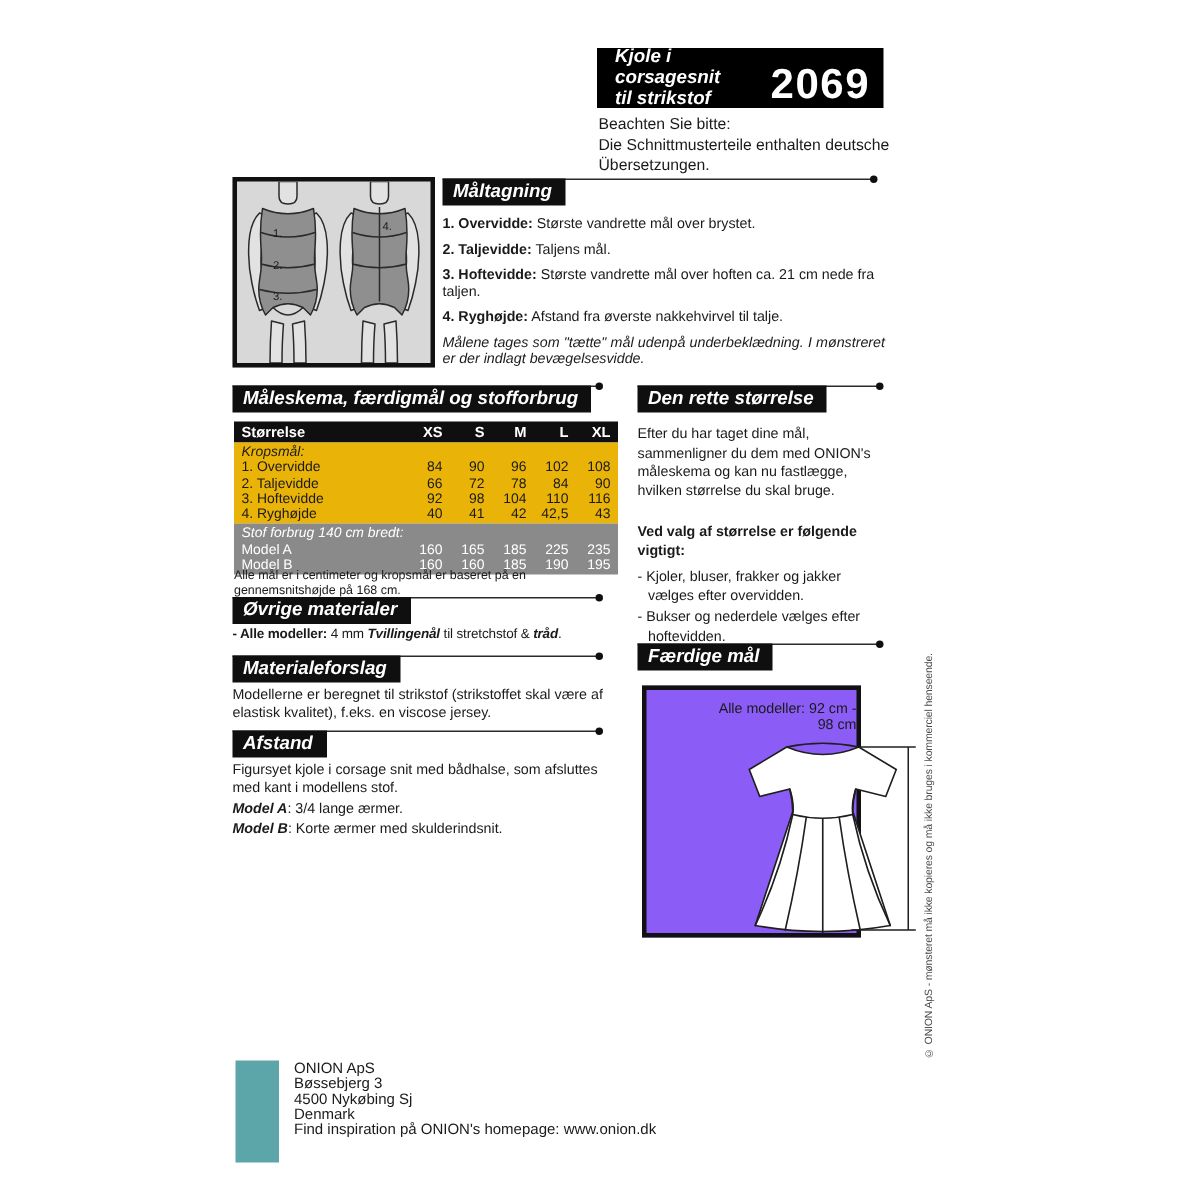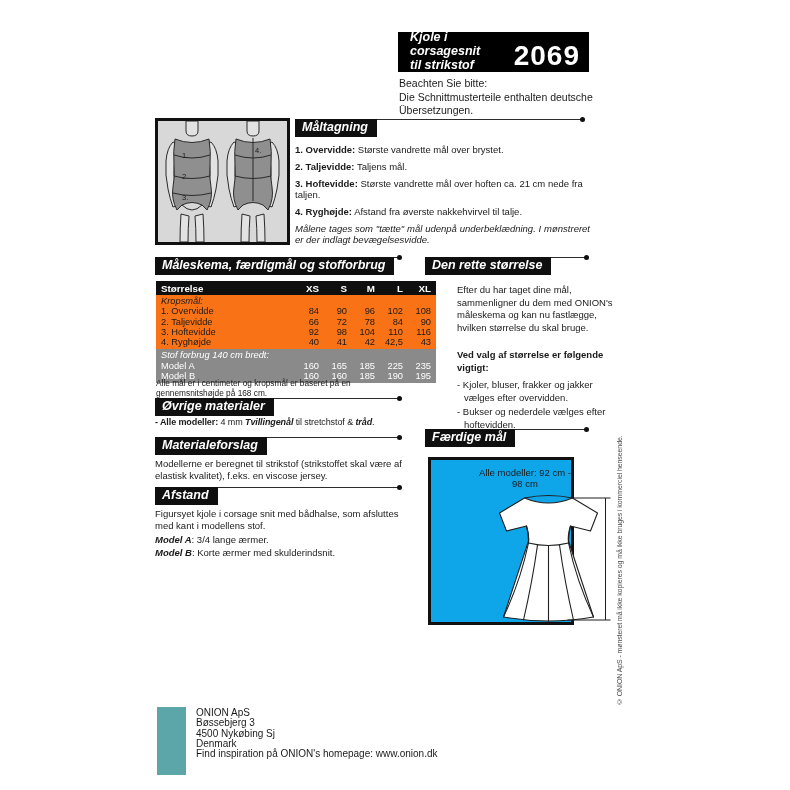--- a/index.html
+++ b/index.html
@@ -28,45 +28,45 @@
   .figure-box {
     position:absolute; left:155px; top:118px; width:135px; height:127px;
     border:3px solid #111; background:#d8d8d8;
   }
   
   .mt-list { position:absolute; left:295px; top:144px; width:295px; font-size:9.5px; line-height:11px; }
   .mt-list p { margin-bottom:6px; }
   .mt-note { font-style:italic; text-align:justify; margin-top:3px; }
   b.lead { font-weight:bold; }
   
-  .mtable { position:absolute; left:156px; top:281px; width:280px; font-size:9.3px; }
+  .mtable { position:absolute; left:156px; top:281px; width:256px; font-size:9.3px; }
   .trow { display:flex; align-items:center; padding:0 5px; }
   .thead { background:#0f0f0f; color:#fff; font-weight:bold; font-size:9.8px; height:14px; }
-  .tbody-light { background:#f97316; padding:1px 0 2px 0; }
+  .tbody-light { background:#eab308; padding:1px 0 2px 0; }
   .tbody-dark  { background:#8a8a8a; color:#fff; padding:1px 0 2px 0; }
   .tlabel { flex:1 1 auto; text-align:left; }
   .tcell  { width:28px; text-align:right; flex:0 0 auto; }
   .tsection { font-style:italic; line-height:11px; }
   .tbody-light .trow, .tbody-dark .trow { line-height:10.3px; }
   .footnote { position:absolute; left:156px; top:378px; width:260px; font-size:8.3px; }
   
   .txt { font-size:9.5px; line-height:12px; }
   .left-col-block { position:absolute; left:155px; width:247px; }
-  .right-col-block { position:absolute; left:425px; width:164px;margin-left:32px; }
+  .right-col-block { position:absolute; left:425px; width:164px; }
   .justify { text-align:justify; }
   .hang { padding-left:7px; text-indent:-7px; }
   .materials-line { position:absolute; left:155px; top:417px; width:260px; font-size:9px; letter-spacing:-0.1px; white-space:nowrap; }
   .bolditalic { font-weight:bold; font-style:italic;text-align:center; }
   .silhouet-flow p.p1 { margin-bottom:2px; }
   .silhouet-flow p.tip { margin-bottom:11px; }
   .models-flow p { line-height:12.5px; }
   
   .dress-box {
     position:absolute; left:428px; top:457px; width:146px; height:168px;
-    border:3px solid #111; background:#0ea5e9; text-align:center;padding-left:48px;
+    border:3px solid #111; background:#8b5cf6; text-align:right;padding-left:48px;
   }
   .dress-caption { margin-top:7px; font-size:9.5px; }
   
   .copyright-vert {
     position:absolute; left:616px; top:425px; height:280px; width:14px;
     writing-mode:vertical-rl; transform:rotate(180deg);
     font-size:7px; letter-spacing:-0.1px; color:#4a4a4a; white-space:nowrap;
   }
   
   .teal-rect { position:absolute; left:157px; top:707px; width:29px; height:68px; background:#5ca6a9; }

